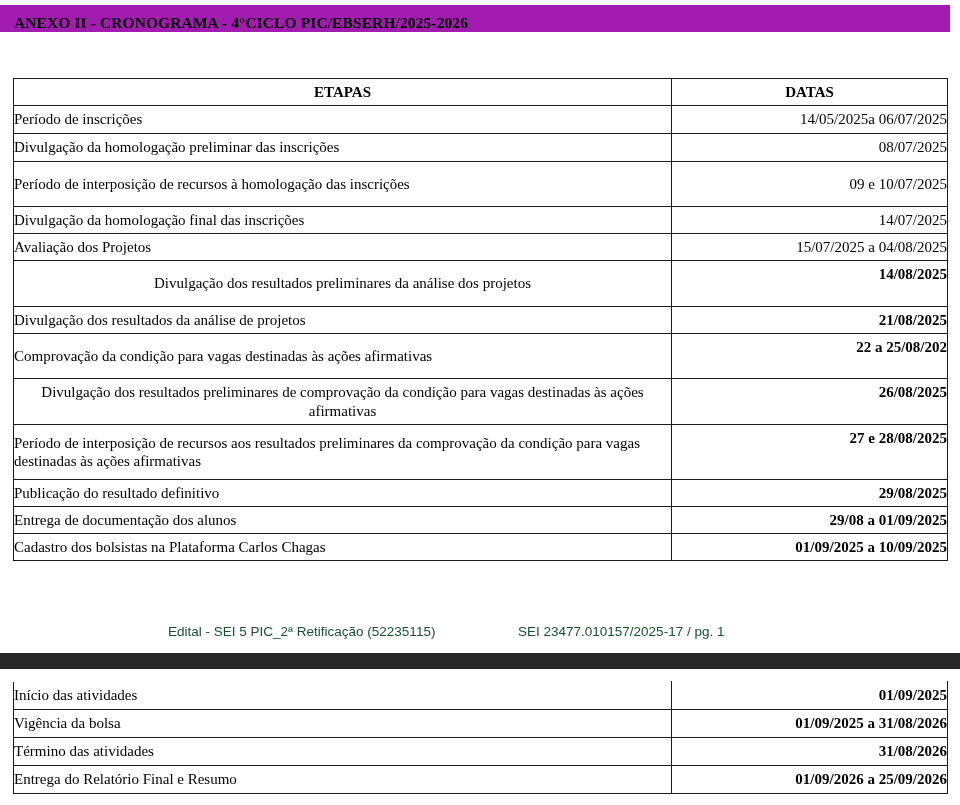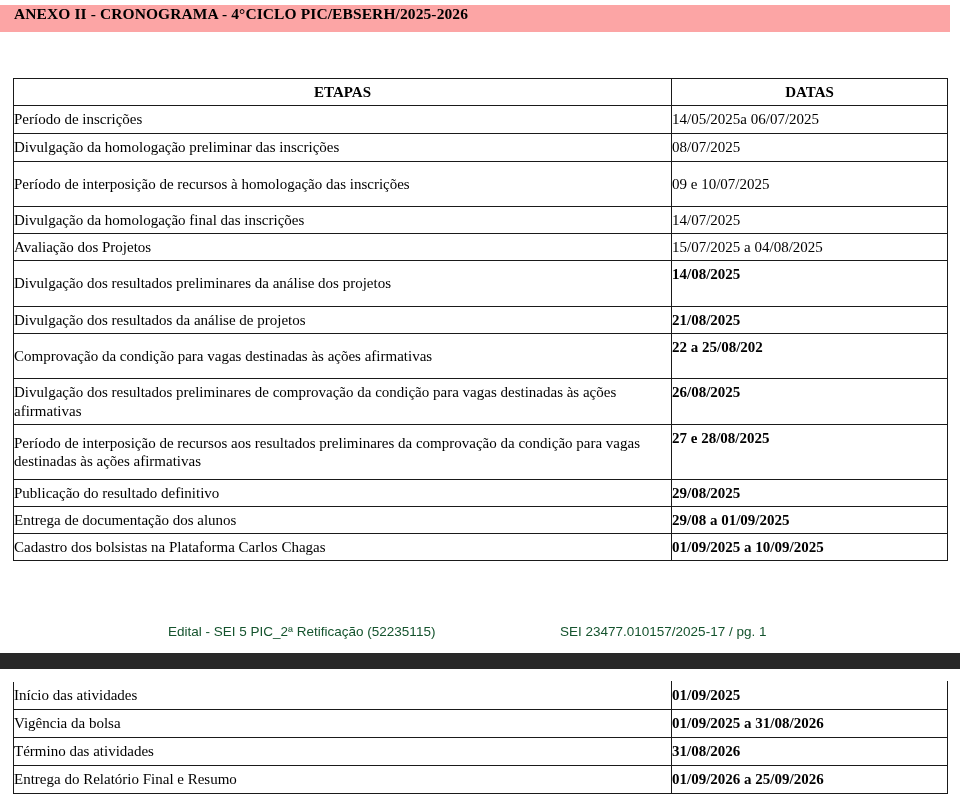--- a/index.html
+++ b/index.html
@@ -16,23 +16,23 @@
     color: #000000;
   }
 
   
   #title-band {
     position: absolute;
     left: 0;
     top: 5px;
     width: 950px;
     height: 27px;
-    background: #fca5a5;
+    background: #a21caf;
     display: flex;
-    align-items: flex-start;
+    align-items: flex-end;
   }
   #title-text {
     padding-left: 14px;
     font-size: 15.5px;
     font-weight: bold;
     letter-spacing: 0.1px;
     white-space: nowrap;
   }
 
   
@@ -64,50 +64,50 @@
     line-height: 1.22;
     padding: 4px 8px 4px 9px;
     text-align: left;
   }
   .etapa-cell .emph { font-weight: bold; }
 
   .data-cell {
     font-size: 15px;
     line-height: 1.22;
     padding: 4px 8px 4px 6px;
-    text-align: left;
+    text-align: right;
     white-space: nowrap;
     overflow: hidden;
   }
   .data-cell.bold { font-weight: bold; }
   
   .data-cell.top { vertical-align: top; padding-top: 4px; }
 
   
   .h28  { height: 27px; }
   .h45  { height: 44px; }
-  .h46  { height: 45px; }
+  .h46  { height: 45px; text-align: center; }
   .h27  { height: 26px; }
   .h55  { height: 54px; }
 
   
   #page-footer {
     position: absolute;
     left: 0;
     top: 620px;
     width: 960px;
     height: 22px;
     font-family: "Liberation Sans", "DejaVu Sans", sans-serif;
     font-size: 13.5px;
     color: #14532d;
     display: flex;
     align-items: center;
   }
   #footer-left  { position: absolute; left: 168px; white-space: nowrap; }
-  #footer-right { position: absolute; left: 560px; white-space: nowrap; }
+  #footer-right { position: absolute; left: 518px; white-space: nowrap; }
 
   
   #page-break-bar {
     position: absolute;
     left: 0;
     top: 653px;
     width: 960px;
     height: 16px;
     background: #282828;
   }

